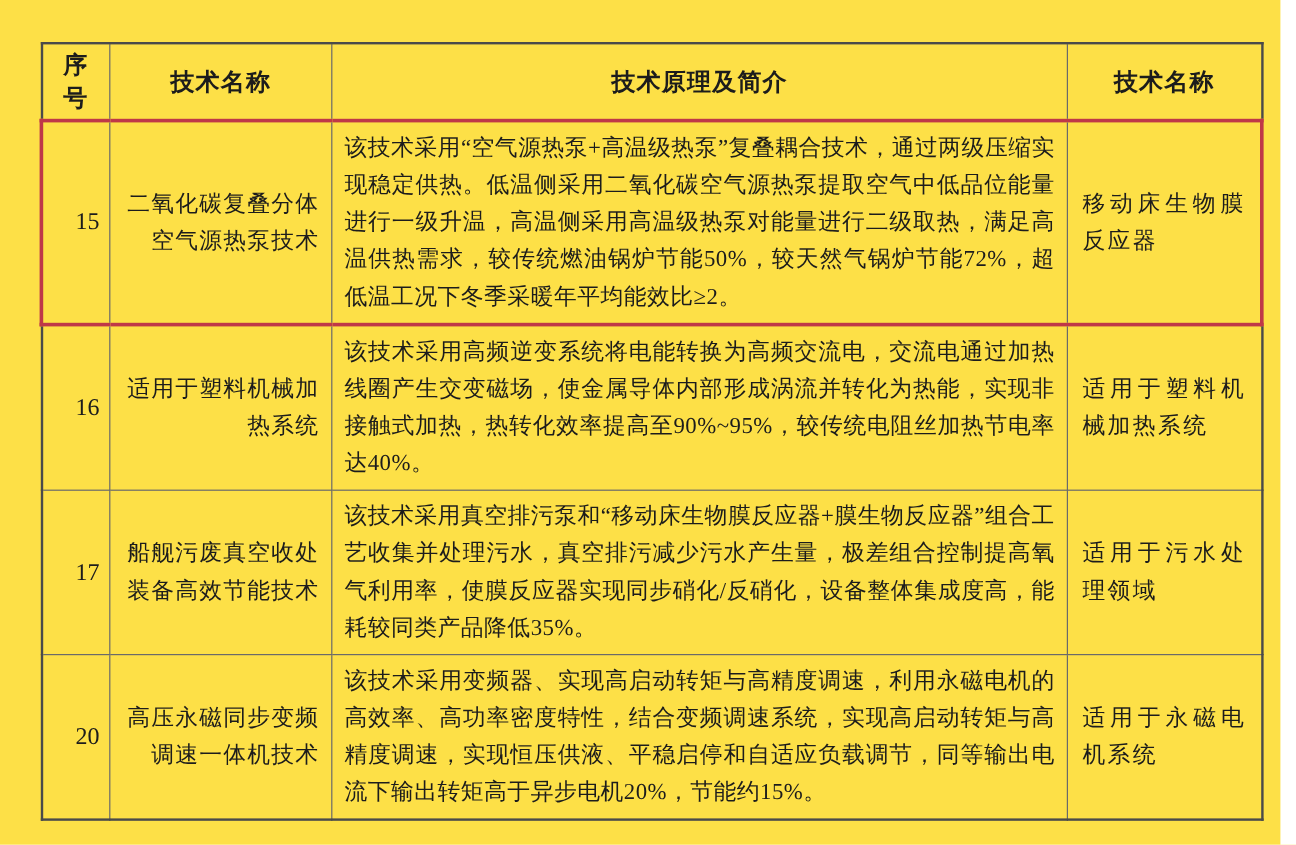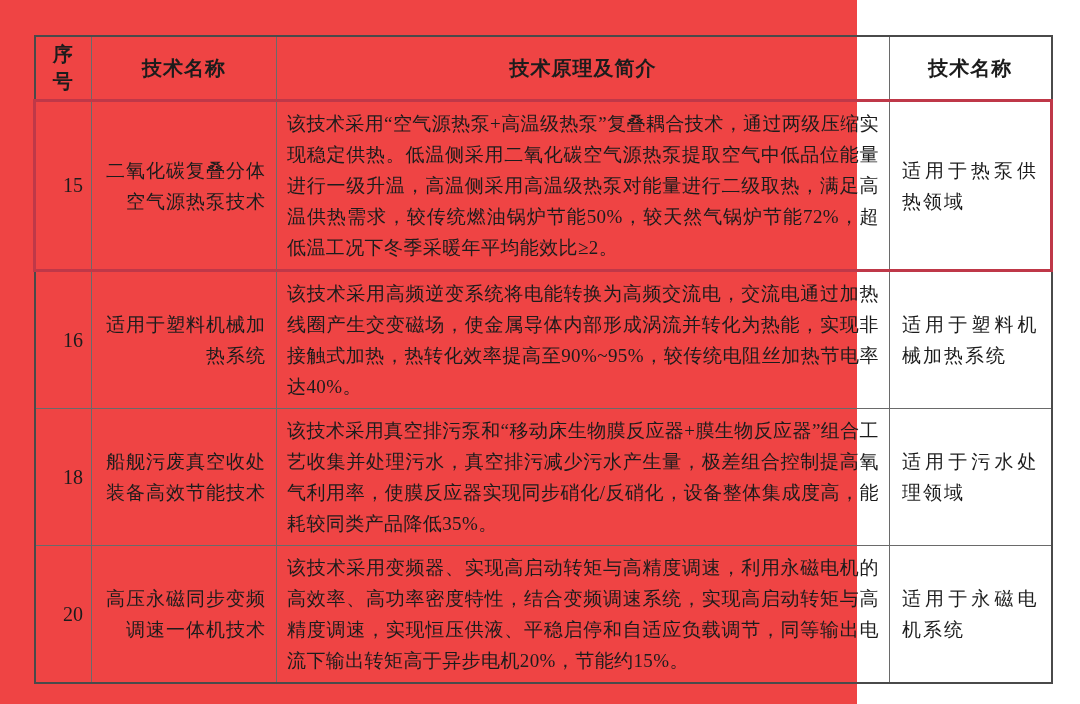--- a/index.html
+++ b/index.html
@@ -11,22 +11,22 @@
   html,body{margin:0;padding:0;}
   body{
     width:1080px;height:704px;
     background:#ffffff;
     font-family:"Liberation Serif","DejaVu Serif",serif;
     color:var(--ink);
     overflow:hidden;
   }
   .page{
     position:relative;
-    width:857px;height:704px;
-    background:#ef4444;
+    width:1067px;height:704px;
+    background:#fde047;
   }
   .doc-table{
     position:absolute;
     left:33px;top:35px;
     width:1017px;
     border-collapse:collapse;
     table-layout:fixed;
   }
   .doc-table td,.doc-table th{
     border:1px solid var(--grid);
@@ -105,30 +105,30 @@
         <th>技术名称</th>
         <th>技术原理及简介</th>
         <th>技术名称</th>
       </tr>
     </thead>
     <tbody>
       <tr class="r15 highlighted">
         <td class="no">15</td>
         <td class="name">二氧化碳复叠分体空气源热泵技术</td>
         <td class="principle">该技术采用“空气源热泵+高温级热泵”复叠耦合技术，通过两级压缩实现稳定供热。低温侧采用二氧化碳空气源热泵提取空气中低品位能量进行一级升温，高温侧采用高温级热泵对能量进行二级取热，满足高温供热需求，较传统燃油锅炉节能50%，较天然气锅炉节能72%，超低温工况下冬季采暖年平均能效比≥2。</td>
-        <td class="scope">适用于热泵供热领域</td>
+        <td class="scope">移动床生物膜反应器</td>
       </tr>
       <tr class="r16">
         <td class="no">16</td>
         <td class="name">适用于塑料机械加热系统</td>
         <td class="principle">该技术采用高频逆变系统将电能转换为高频交流电，交流电通过加热线圈产生交变磁场，使金属导体内部形成涡流并转化为热能，实现非接触式加热，热转化效率提高至90%~95%，较传统电阻丝加热节电率达40%。</td>
         <td class="scope">适用于塑料机械加热系统</td>
       </tr>
       <tr class="r17">
-        <td class="no">18</td>
+        <td class="no">17</td>
         <td class="name">船舰污废真空收处装备高效节能技术</td>
         <td class="principle">该技术采用真空排污泵和“移动床生物膜反应器+膜生物反应器”组合工艺收集并处理污水，真空排污减少污水产生量，极差组合控制提高氧气利用率，使膜反应器实现同步硝化/反硝化，设备整体集成度高，能耗较同类产品降低35%。</td>
         <td class="scope">适用于污水处理领域</td>
       </tr>
       <tr class="r18">
         <td class="no">20</td>
         <td class="name">高压永磁同步变频调速一体机技术</td>
         <td class="principle">该技术采用变频器、实现高启动转矩与高精度调速，利用永磁电机的高效率、高功率密度特性，结合变频调速系统，实现高启动转矩与高精度调速，实现恒压供液、平稳启停和自适应负载调节，同等输出电流下输出转矩高于异步电机20%，节能约15%。</td>
         <td class="scope">适用于永磁电机系统</td>
       </tr>

